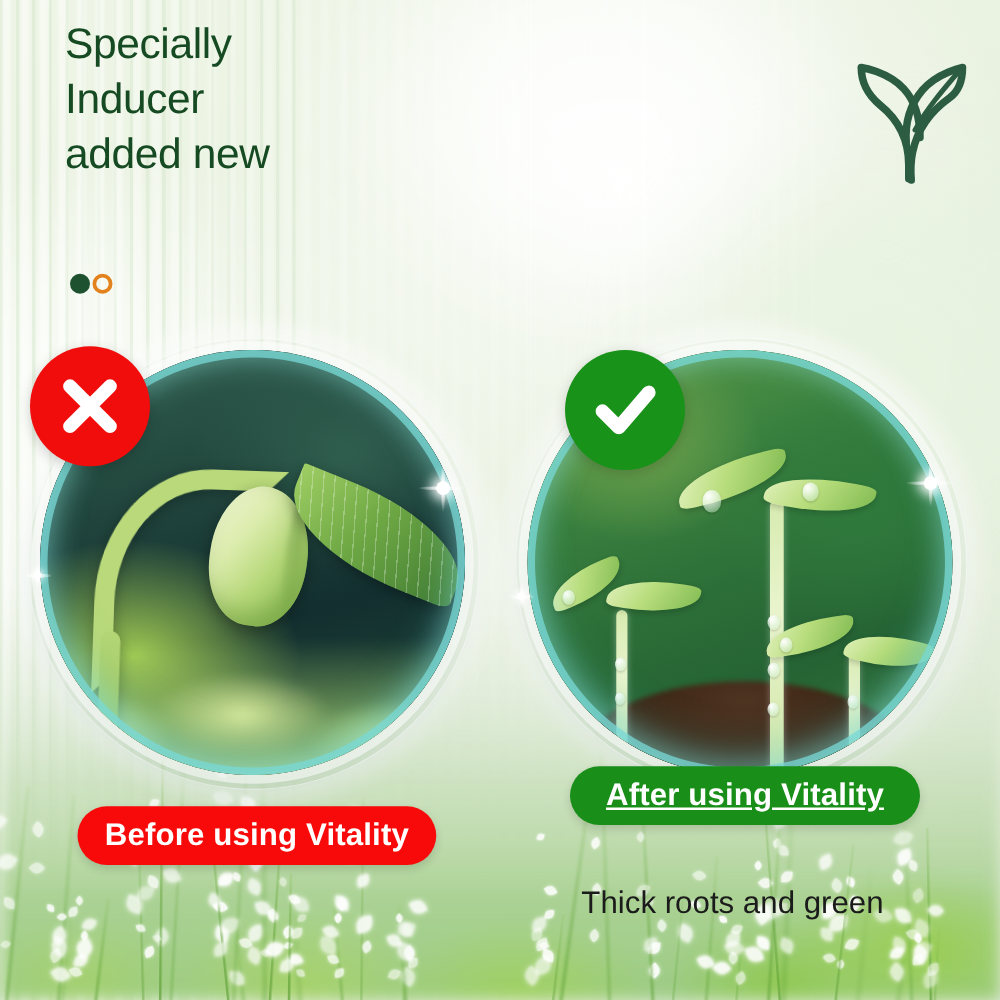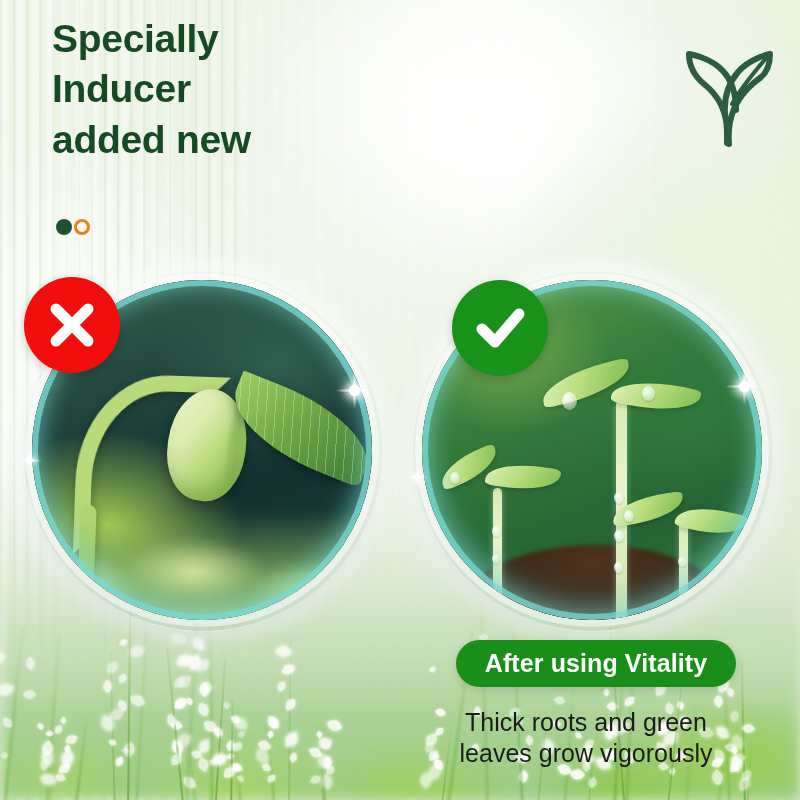--- a/index.html
+++ b/index.html
@@ -66,21 +66,21 @@
       radial-gradient(ellipse 120px 70px at 8% 95%, rgba(168,212,96,.6) 0%, rgba(168,212,96,0) 72%),
       linear-gradient(to bottom,#dfeadb 0%,#cfe2c6 34%,#bedaad 58%,#a9d192 78%,#9ccb84 100%);
     filter:blur(6px);
   }
   .stem{position:absolute;bottom:-14px;width:2px;background:linear-gradient(to top,rgba(92,158,52,.95),rgba(140,195,96,.35));transform-origin:bottom center;filter:blur(.5px);}
   .flower{position:absolute;width:9px;height:9px;background:rgba(255,255,255,.95);border-radius:60% 10% 60% 10%;filter:blur(.6px);box-shadow:0 0 3px rgba(255,255,255,.9);}
 
   
   .headline{
     position:absolute;left:52px;top:14px;width:430px;
-    color:#164a22;font-weight:700;font-size:39px;line-height:1.29;
+    color:#164a22;font-weight:400;font-size:34px;line-height:1.29;
     letter-spacing:-.3px;
   }
   .headline .ln{display:block;white-space:nowrap;}
 
   .dot-mark{position:absolute;left:56px;top:219px;width:34px;height:16px;}
   .dot-mark .ring{position:absolute;right:0;top:0;width:16px;height:16px;border-radius:50%;border:3px solid #e3821c;box-sizing:border-box;}
   .dot-mark .solid{position:absolute;left:0;top:0;width:16px;height:16px;border-radius:50%;background:#1d5130;}
 
   
   .leaf-logo{position:absolute;left:680px;top:40px;width:96px;height:120px;}
@@ -182,21 +182,21 @@
     box-shadow:0 3px 10px rgba(0,0,0,.18);}
   .badge.x{left:24px;top:277px;background:#f20d0d;}
   .badge.v{left:452px;top:280px;background:#199219;}
 
   
   .pill{position:absolute;height:47px;border-radius:24px;
     display:flex;align-items:center;justify-content:center;
     color:#fff;font-weight:700;font-size:25px;letter-spacing:.1px;
     box-shadow:0 3px 8px rgba(0,0,0,.14);}
   .pill.before{left:62px;top:645px;width:287px;background:#f90a0a;}
-  .pill.after{left:456px;top:640px;width:280px;background:#198f19;}
+  .pill.after{left:456px;top:613px;width:280px;background:#198f19;text-decoration:underline;}
 
   .sub{position:absolute;width:340px;text-align:center;color:#1b1b1b;
     font-size:25px;line-height:1.24;}
   .sub.left{left:37px;top:707px;}
   .sub.right{left:416px;top:707px;}
   .sub span{display:block;white-space:nowrap;}
 </style>
 </head>
 <body>
 
@@ -508,22 +508,24 @@
     <svg width="58" height="58" viewBox="0 0 58 58">
       <path d="M13 13 L45 45 M45 13 L13 45" stroke="#fff" stroke-width="11" stroke-linecap="round"></path>
     </svg>
   </div>
   <div class="badge v">
     <svg width="58" height="58" viewBox="0 0 58 58">
       <path d="M11 30 L24 43 L48 15" stroke="#fff" stroke-width="11" stroke-linecap="round" stroke-linejoin="round" fill="none"></path>
     </svg>
   </div>
 
+  <div class="pill before">
+    <span>Before using Vitality</span>
+  </div>
   <div class="pill after">
     <span>After using Vitality</span>
   </div>
 
   <div class="sub right">
     <span>Thick roots and green</span>
-    <span>leaves grow vigorously</span>
   </div>
 
 </div>
 
 </body></html>

